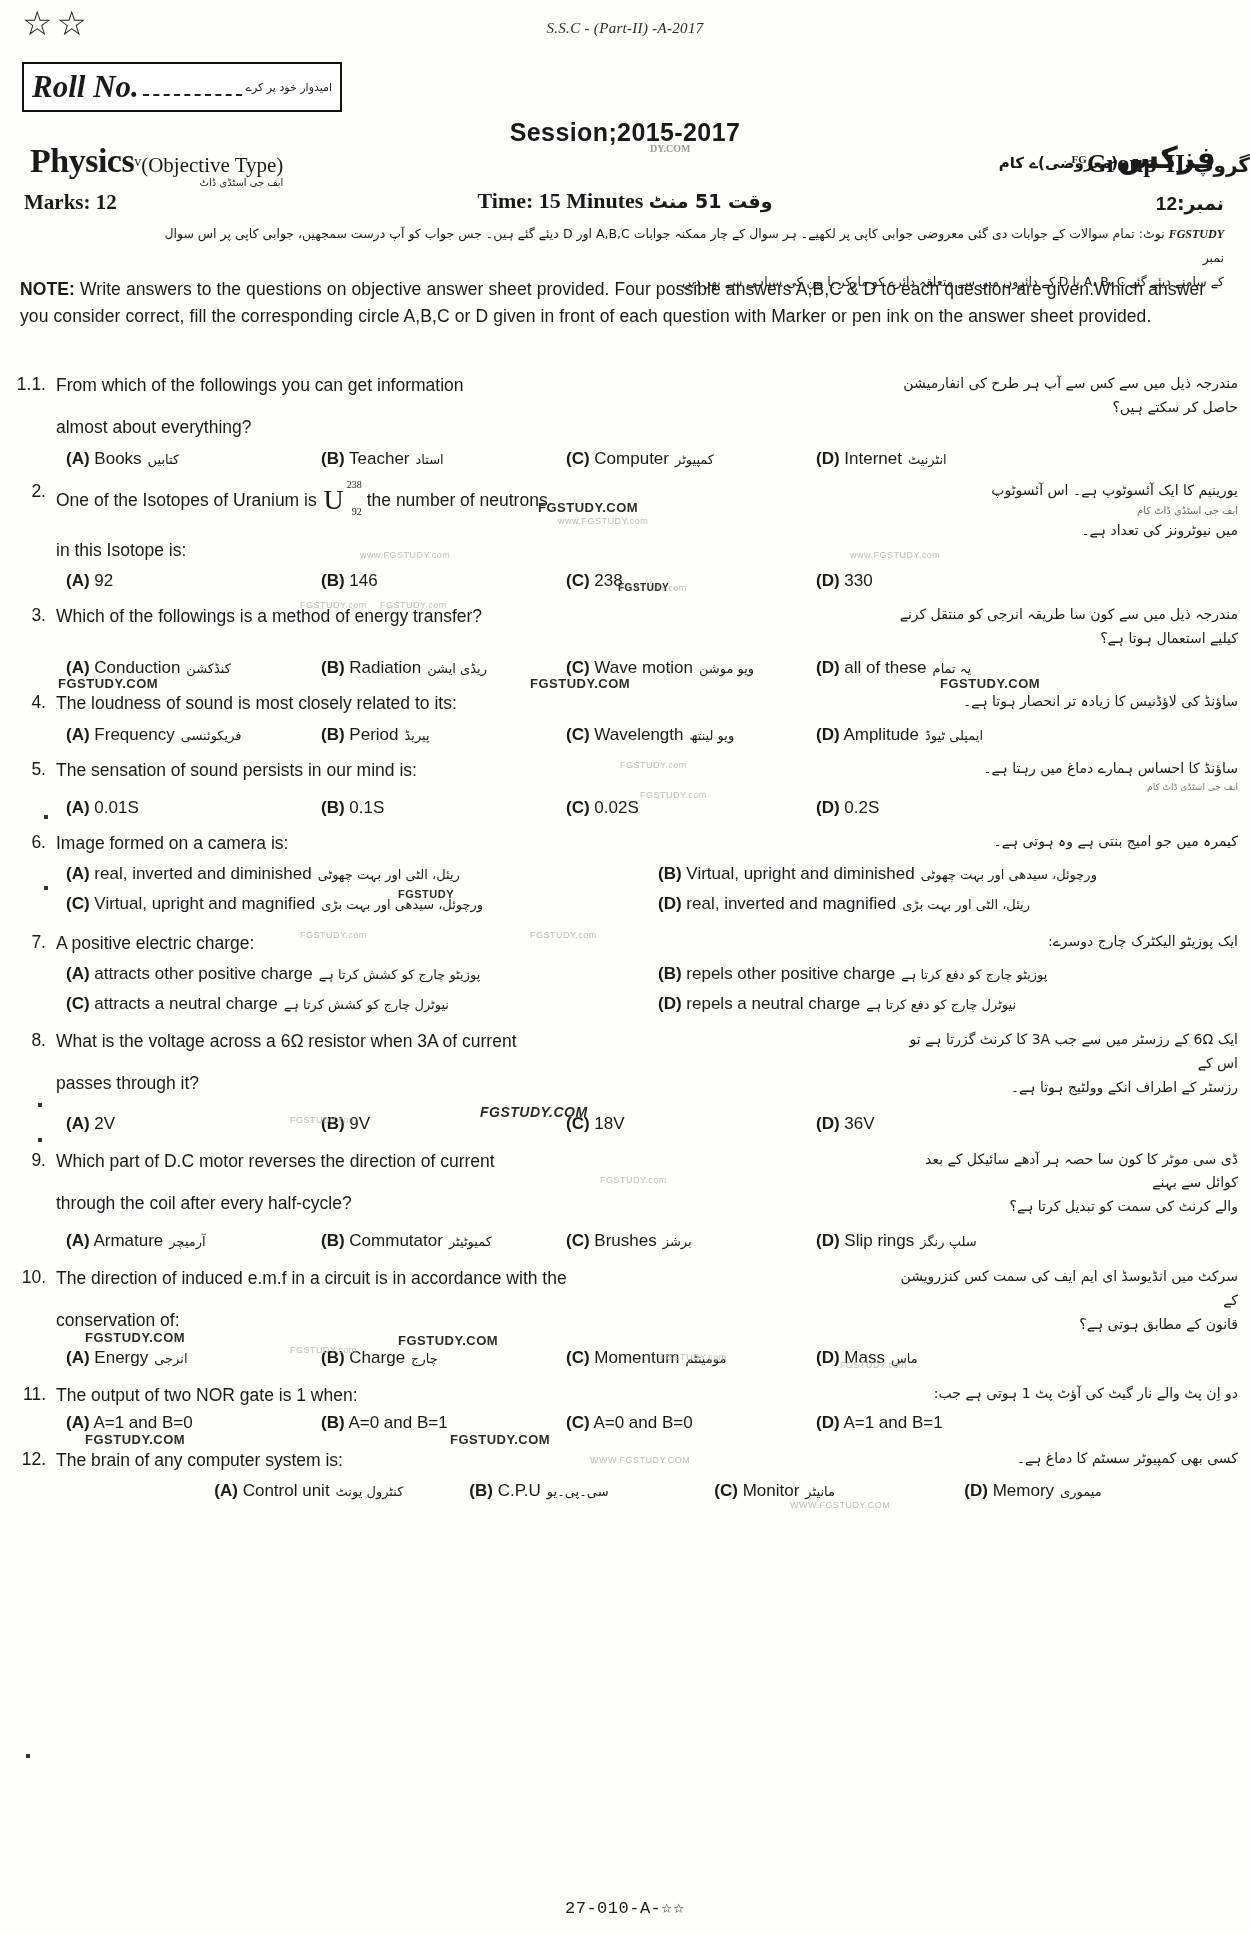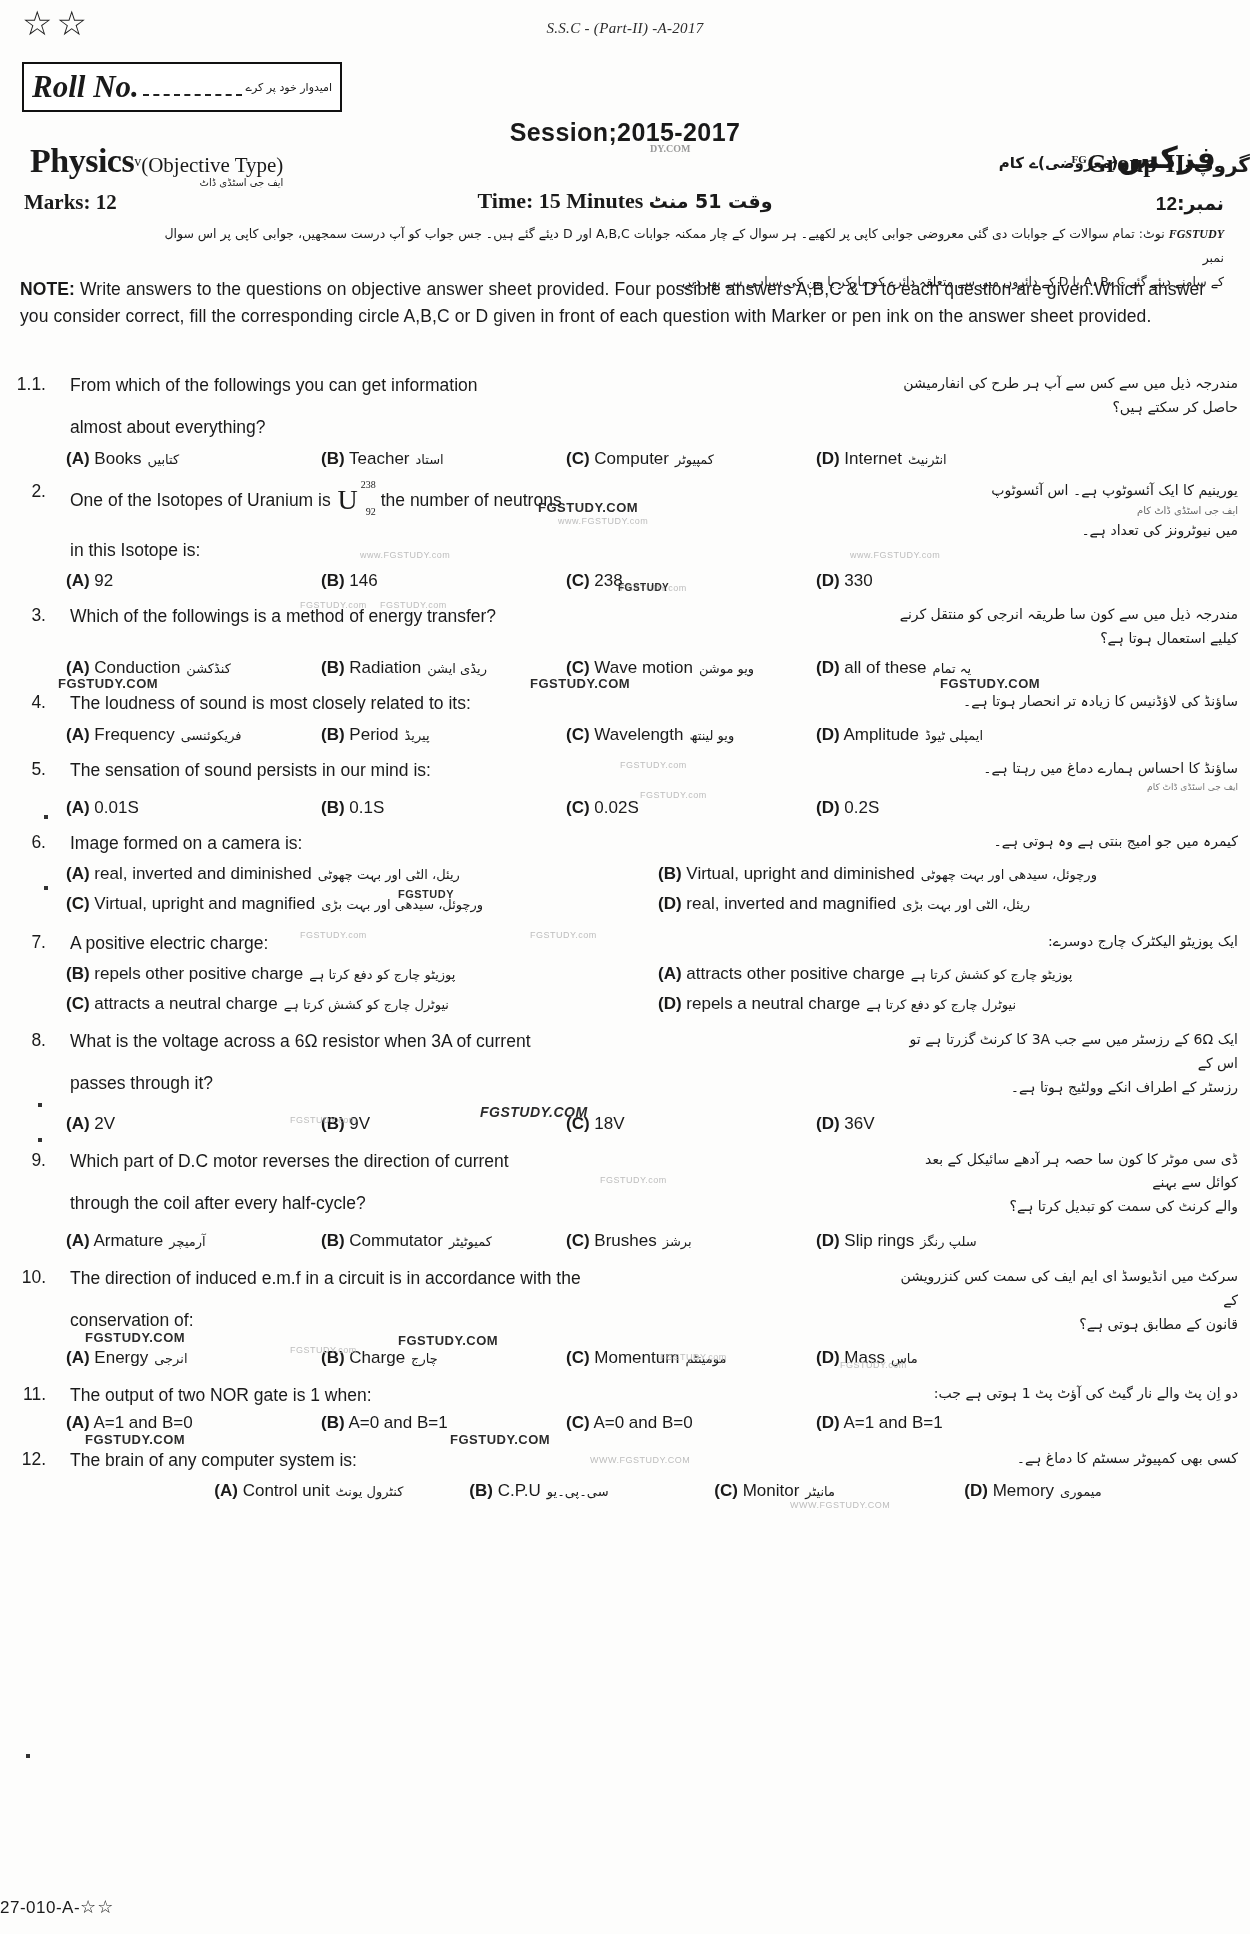--- a/index.html
+++ b/index.html
@@ -105,21 +105,21 @@
   .note-en {
     position:absolute; left:20px; top:276px; width:1210px;
     font-size:17.5px; line-height:1.55; letter-spacing:.1px;
   }
   .note-en b { font-weight:bold; }
 
   
   .qlist { position:absolute; left:0; top:372px; width:1250px; }
   .q { position:relative; margin-bottom:2px; }
 
-  .qrow { display:flex; align-items:flex-start;gap:14px; }
+  .qrow { display:flex; align-items:flex-start; }
   .qnum {
     width:56px; flex:0 0 56px; text-align:right; padding-right:10px;
     font-size:17.5px; padding-top:2px;
   }
   .qtext { flex:1 1 auto; font-size:17.5px; line-height:1.5; }
   .qtext .cont { display:block; margin-top:16px; }
   .qur {
     width:360px; flex:0 0 360px; text-align:right; direction:rtl;
     font-family:"DejaVu Sans", sans-serif; font-size:14px; line-height:1.7;
     padding-right:12px;
@@ -146,22 +146,22 @@
 
   
   .wm {
     position:absolute; color:#bdbdbd; font-size:11px; letter-spacing:.5px;
     font-family:"Liberation Sans", sans-serif; pointer-events:none; user-select:none;
   }
   .wm.dark { color:#2b2b2b; font-weight:bold; font-size:13px; }
 
   
   .footer {
-    position:absolute; left:0; right:0; bottom:16px; 
-    font-size:17px; letter-spacing:.5px;
+    position:absolute; left:0; right:0; bottom:16px; text-align:center;
+    font-size:17px; letter-spacing:.5px;font-family:Liberation Mono, monospace;
   }
   .footer .stars { font-size:18px; letter-spacing:1px; }
 
   
   .speck { position:absolute; background:#333; }
 </style>
 </head>
 <body>
 
 <div class="page">
@@ -345,24 +345,24 @@
       </div>
     </div>
 
     <div class="q" style="margin-top:6px;">
       <div class="qrow">
         <div class="qnum">7.</div>
         <div class="qtext">A positive electric charge:</div>
         <div class="qur">ایک پوزیٹو الیکٹرک چارج دوسرے:</div>
       </div>
       <div class="opts two-line">
+        <div class="opt"><span class="k">(A)</span>
+          <span>attracts other positive charge</span><span class="ur urdu">پوزیٹو چارج کو کشش کرتا ہے</span></div>
         <div class="opt"><span class="k">(B)</span>
           <span>repels other positive charge</span><span class="ur urdu">پوزیٹو چارج کو دفع کرتا ہے</span></div>
-        <div class="opt"><span class="k">(A)</span>
-          <span>attracts other positive charge</span><span class="ur urdu">پوزیٹو چارج کو کشش کرتا ہے</span></div>
         <div class="opt"><span class="k">(C)</span>
           <span>attracts a neutral charge</span><span class="ur urdu">نیوٹرل چارج کو کشش کرتا ہے</span></div>
         <div class="opt"><span class="k">(D)</span>
           <span>repels a neutral charge</span><span class="ur urdu">نیوٹرل چارج کو دفع کرتا ہے</span></div>
       </div>
     </div>
 
     <div class="q" style="margin-top:4px;">
       <div class="qrow">
         <div class="qnum">8.</div>

